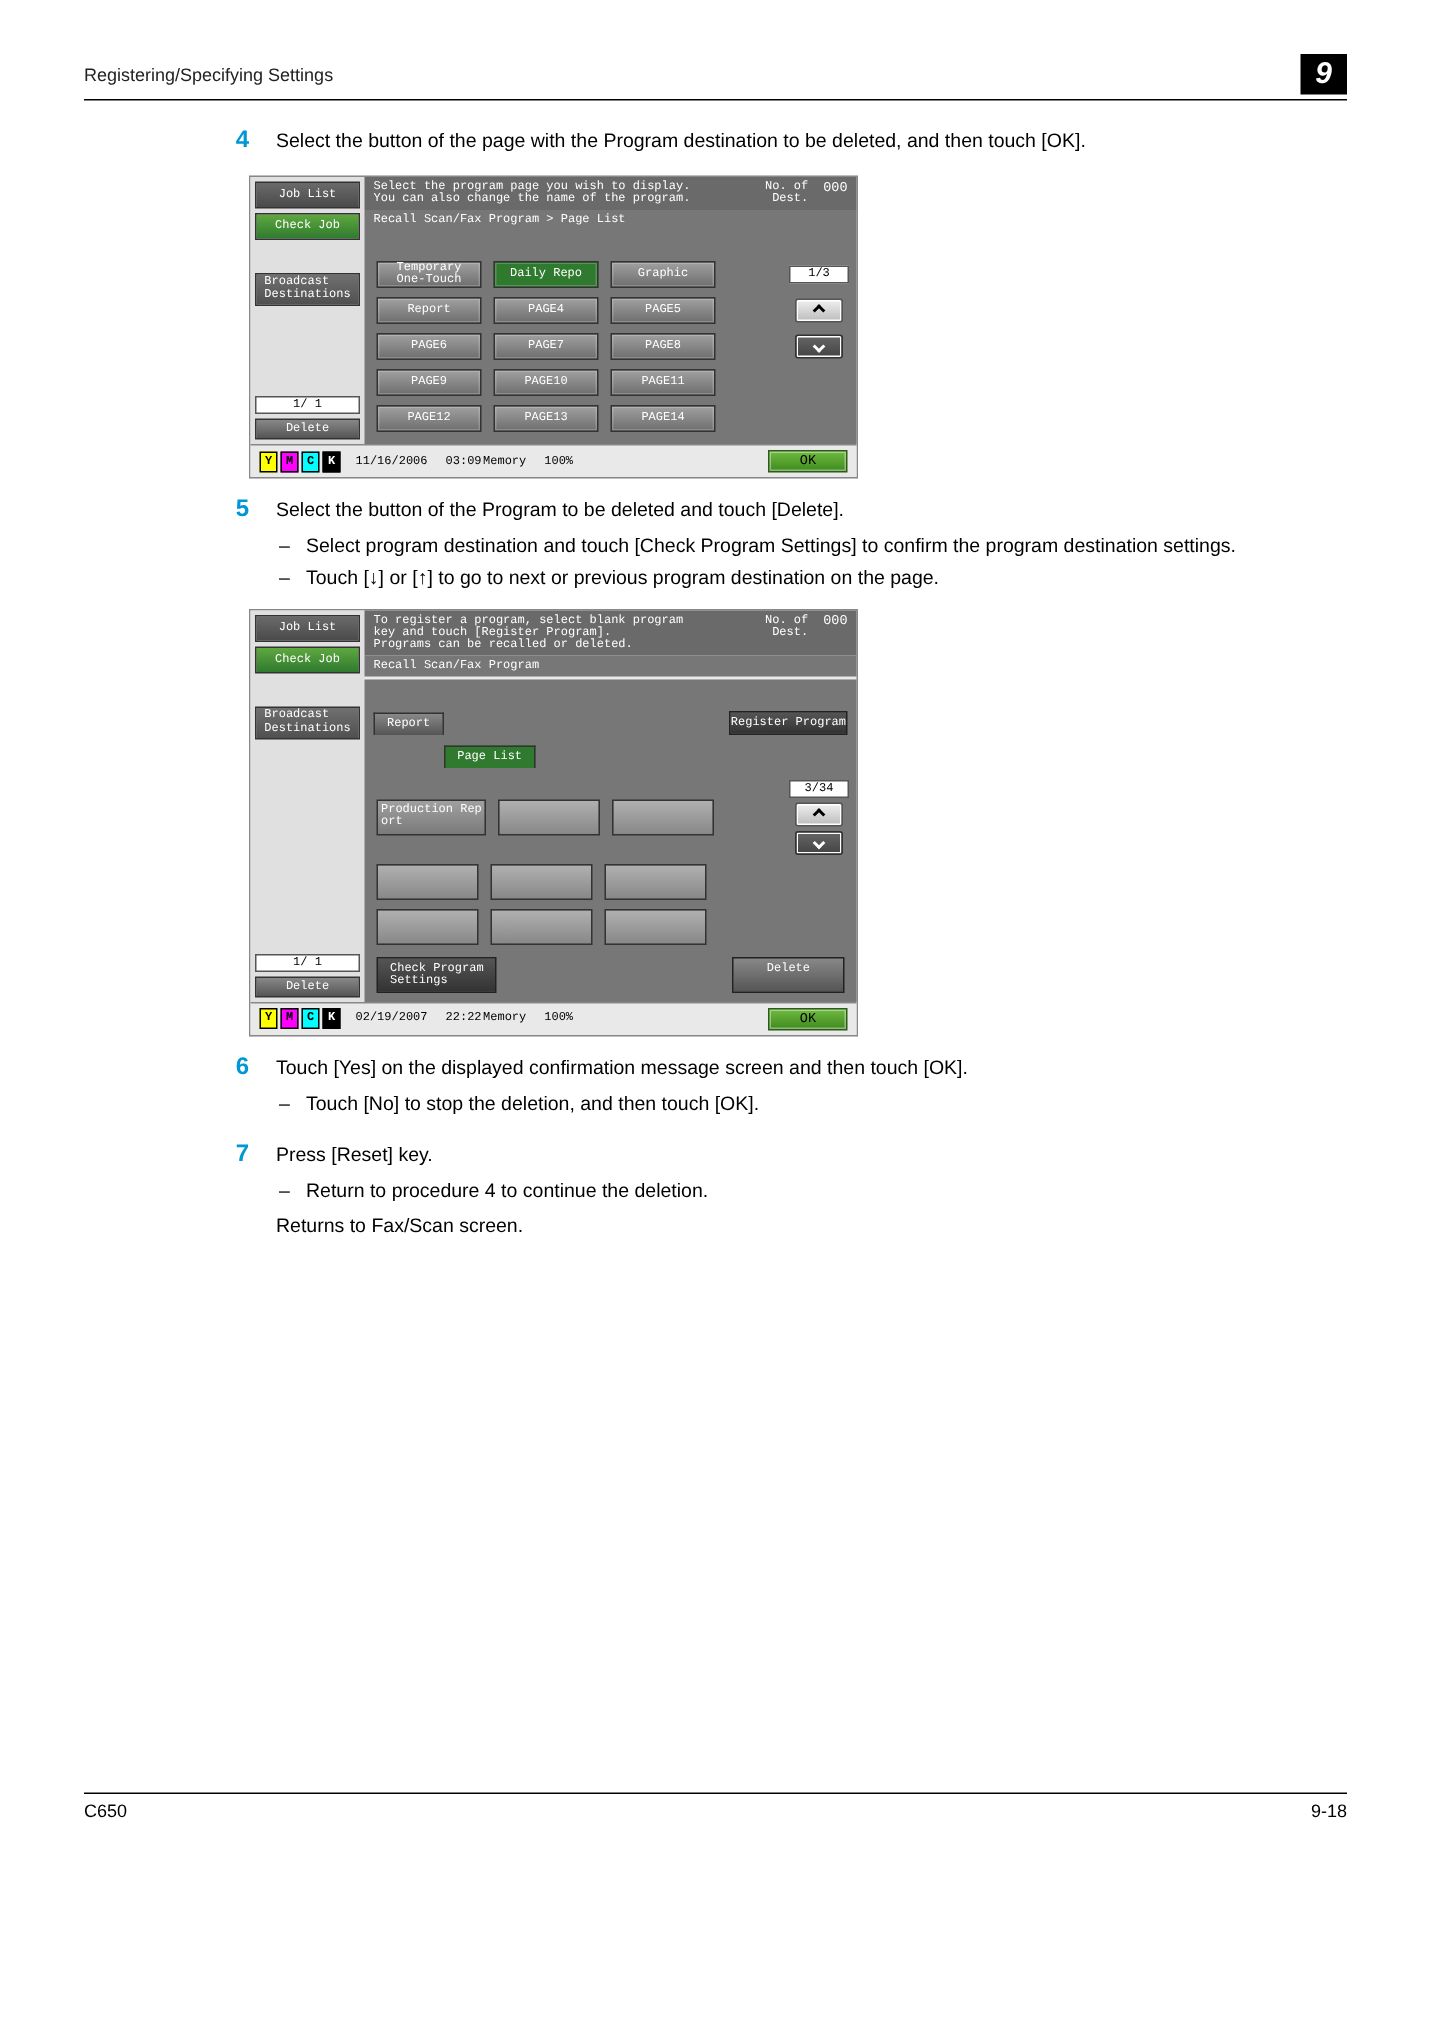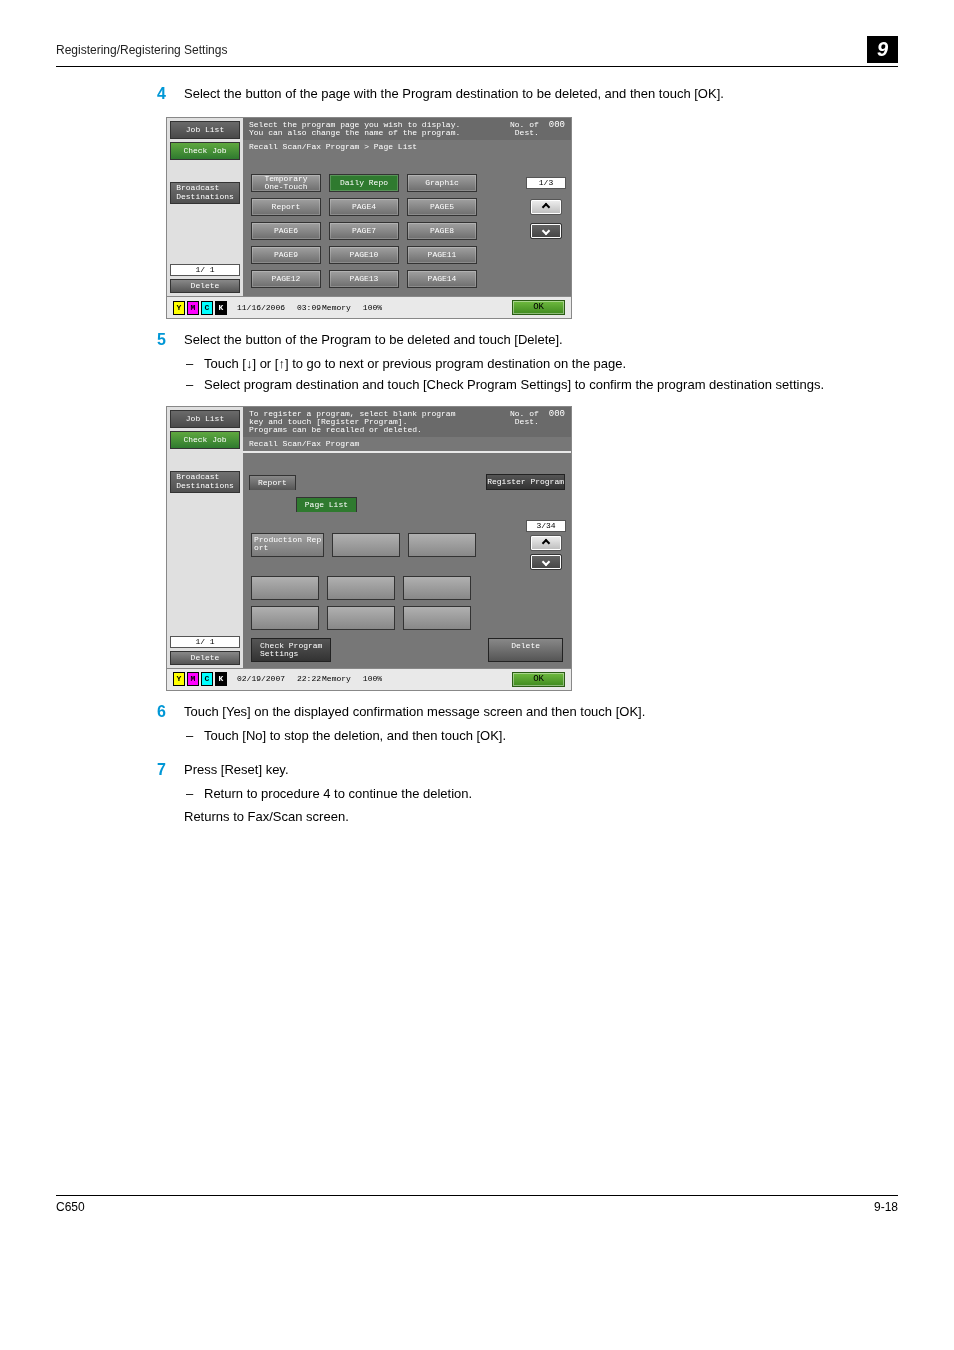--- a/index.html
+++ b/index.html
@@ -232,21 +232,21 @@
     border-top: 1px solid #000;
     padding-top: 4px;
     font-size: 12px;
   }
 </style>
 </head>
 <body>
 
 <div class="page">
   <div class="header-row">
-    <div class="header-title">Registering/Registering Settings</div>
+    <div class="header-title">Registering/Specifying Settings</div>
     <div class="chapnum-box">9</div>
   </div>
 
   <div class="step-block">
     <div class="step-num">4</div>
     <div class="step-body">
         <p>Select the button of the page with the Program destination to be deleted, and then touch [OK].</p>
       </div>
   </div>
 
@@ -338,22 +338,22 @@
       </div>
       <div class="ok-btn">OK</div>
     </div>
   </div>
 
   <div class="step-block">
     <div class="step-num">5</div>
     <div class="step-body">
       <p>Select the button of the Program to be deleted and touch [Delete].</p>
       <ul class="bullets">
+        <li>Select program destination and touch [Check Program Settings] to confirm the program destination settings.</li>
         <li>Touch [↓] or [↑] to go to next or previous program destination on the page.</li>
-        <li>Select program destination and touch [Check Program Settings] to confirm the program destination settings.</li>
       </ul>
     </div>
   </div>
 
   <div class="screenshot">
     <div class="sc-top">
       <div class="sc-left">
         <div class="left-tab job">Job List</div>
         <div class="left-tab chk">Check Job</div>
         <div style="height:16px"></div>

